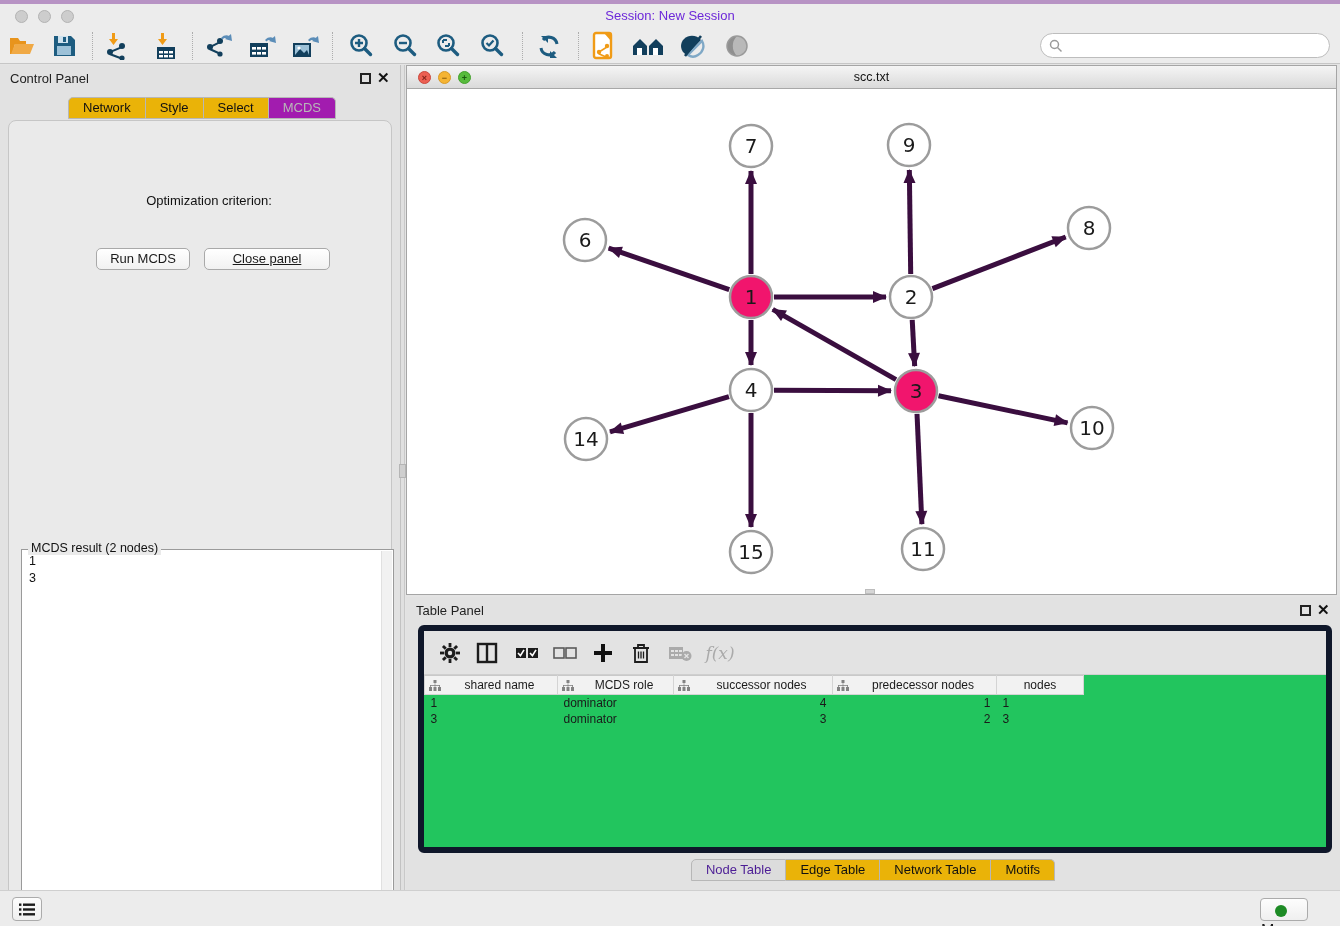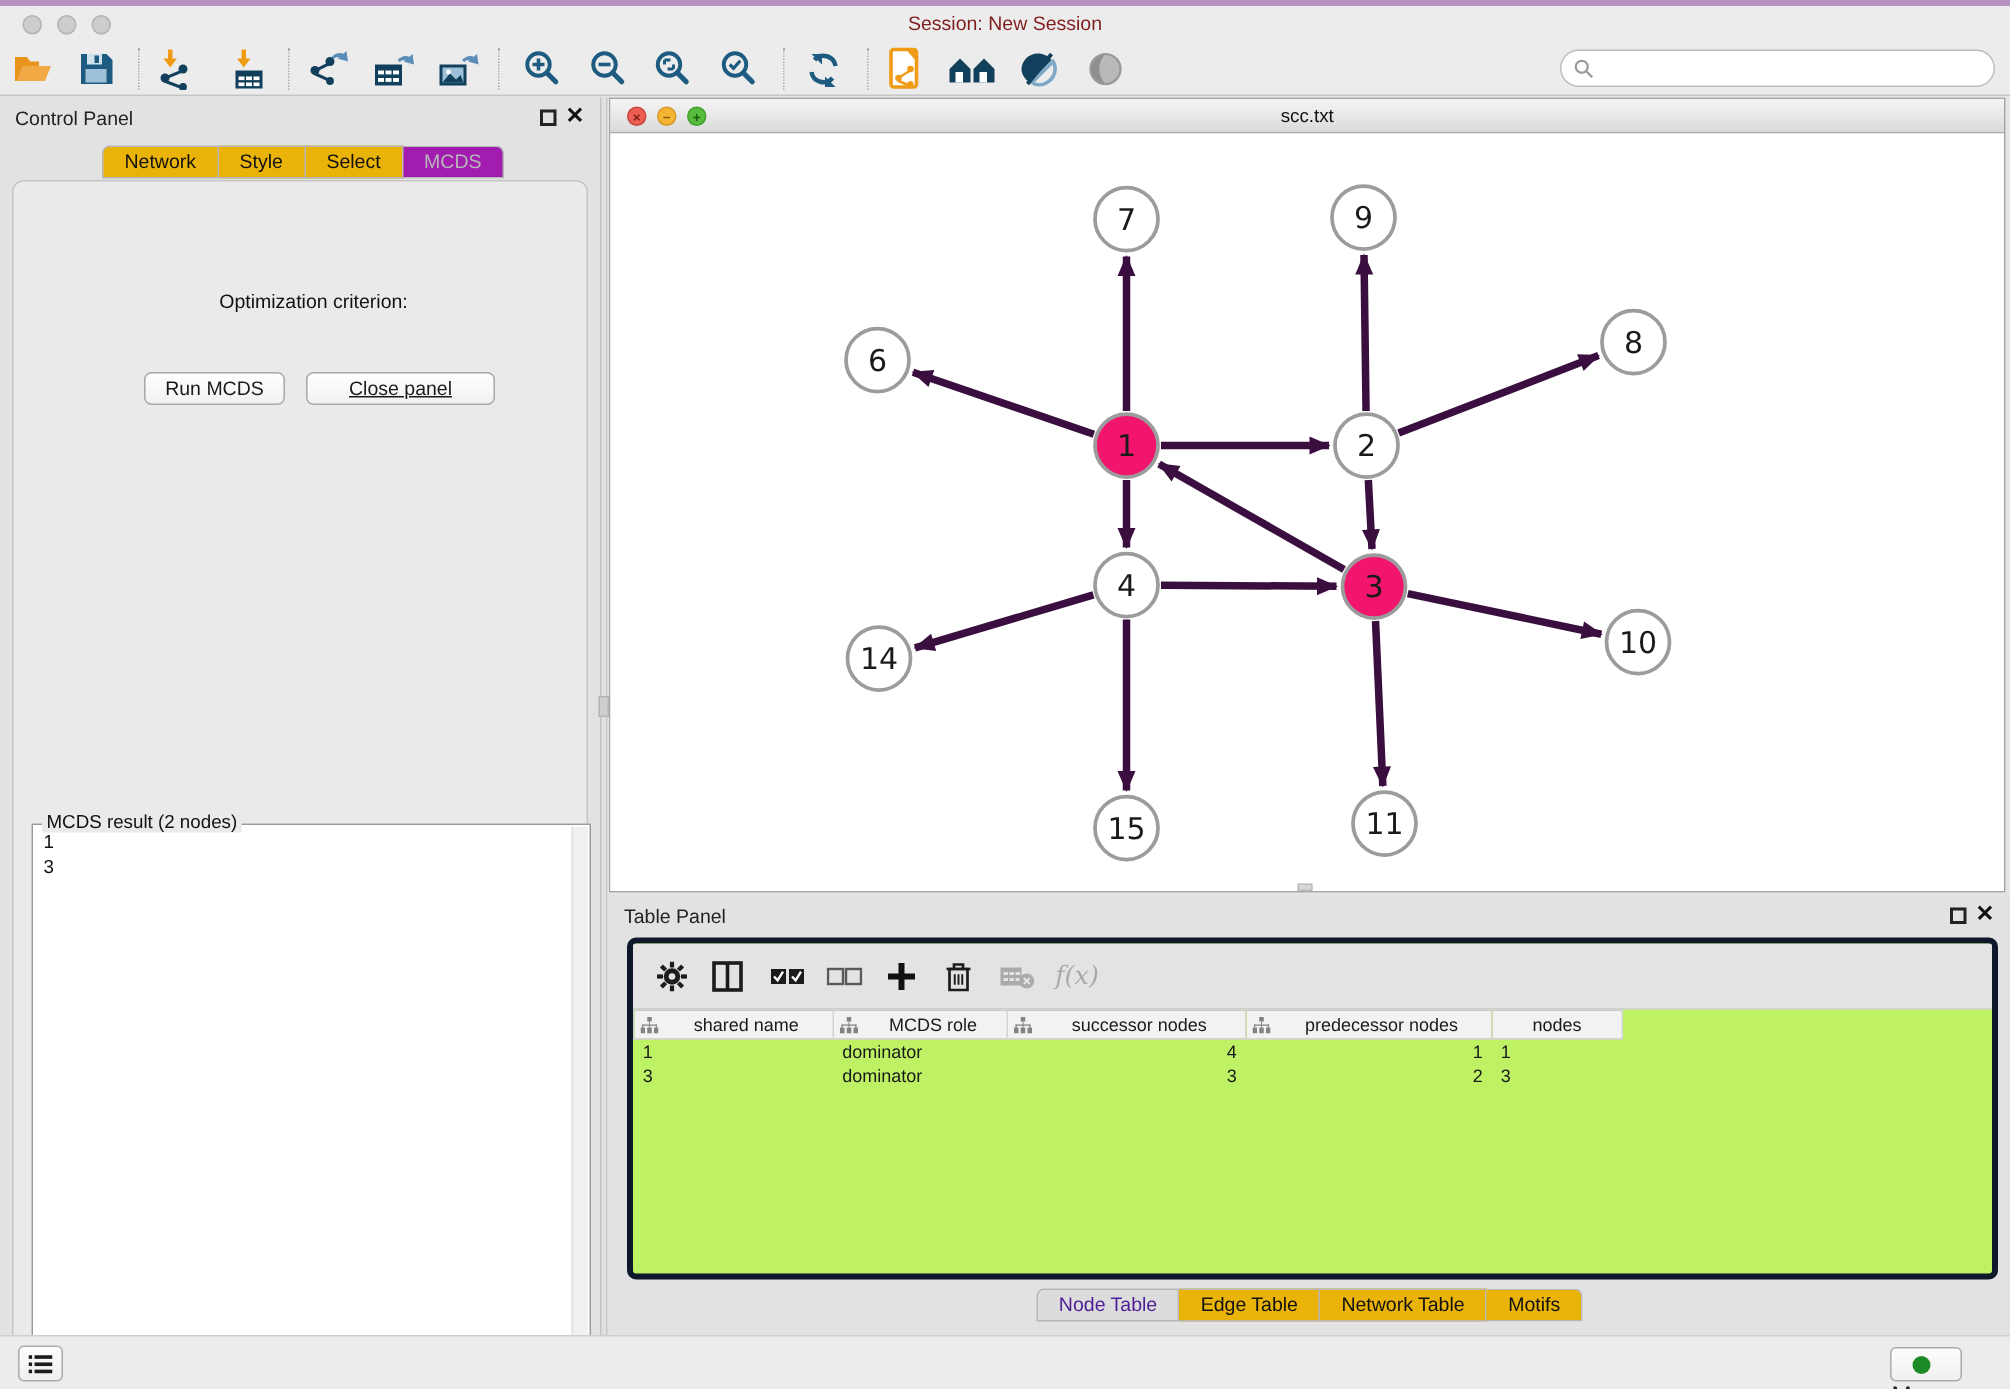--- a/index.html
+++ b/index.html
@@ -7,21 +7,21 @@
   body {
     width:1340px; height:926px; position:relative; overflow:hidden;
     background:#e4e4e4; font-family:"Liberation Sans", sans-serif; color:#1a1a1a;
     -webkit-font-smoothing:antialiased;
   }
   .abs { position:absolute; }
 
   
   .top-accent { left:0; top:0; width:1340px; height:4px; background:#b793c4; }
   .titlebar { left:0; top:4px; width:1340px; height:24px; background:#ececec; }
-  .titlebar .title { width:100%; text-align:center; line-height:24px; font-size:13px; color:#7f1d1d; }
+  .titlebar .title { width:100%; text-align:center; line-height:24px; font-size:13px; color:#6d28d9; }
   .tl { width:13px; height:13px; border-radius:50%; background:#cdcdcd; border:1px solid #b3b3b3; position:absolute; top:6px; }
 
   .toolbar { left:0; top:28px; width:1340px; height:36px; background:#ececec; border-bottom:1px solid #c6c6c6; }
   .tbtn { position:absolute; top:3px; width:32px; height:30px; display:flex; align-items:center; justify-content:center; cursor:default; }
   .tsep { position:absolute; top:4px; height:28px; border-left:1px dotted #adadad; }
   .searchbox { position:absolute; left:1040px; top:5px; width:290px; height:25px; background:#fff;
     border:1px solid #bdbdbd; border-radius:13px; display:flex; align-items:center; padding-left:8px; }
   .searchbox input { border:none; outline:none; flex:1; font-size:12px; font-family:"Liberation Sans",sans-serif; background:transparent; }
 
   
@@ -59,22 +59,22 @@
   .mac { position:absolute; top:5px; width:13px; height:13px; border-radius:50%; font-size:9px; font-weight:bold;
     text-align:center; line-height:12px; }
   .mac.r { background:#ec5f52; border:1px solid #c9473c; color:#7c1f17; }
   .mac.y { background:#f5b433; border:1px solid #d79a28; color:#8a5d0d; }
   .mac.g { background:#57bb3c; border:1px solid #44a02c; color:#1c5c10; }
   .net-canvas { position:absolute; left:0; top:23px; width:929px; height:505px; background:#fff; }
   .net-handle { left:865px; top:589px; width:10px; height:5px; background:#d6d6d6; border:1px solid #bdbdbd; }
 
   
   .table-panel { left:406px; top:597px; width:934px; height:293px; background:#e2e2e2; }
-  .tp-inset { position:absolute; left:12px; top:28px; width:914px; height:228px; background:#bef264;
-    border:4px solid #0f172a; border-radius:6px; overflow:hidden; }
+  .tp-inset { position:absolute; left:12px; top:28px; width:914px; height:228px; background:#22c55e;
+    border:6px solid #0f172a; border-radius:6px; overflow:hidden; }
   .tp-toolbar { height:44px; background:#e3e3e3; border-bottom:1px solid #cfcfcf; position:relative; }
   .tp-tbtn { position:absolute; top:7px; height:30px; display:flex; align-items:center; justify-content:center; }
   .fx { font-family:"DejaVu Serif", serif; font-style:italic; font-size:17px; color:#aaa; }
   table.nt { border-collapse:collapse; width:660px; table-layout:fixed; font-size:12px;padding-left:12px; }
   table.nt th { background:#f2f2f2; border:1px solid #d4d4d4; border-top:1px solid #c9c9c9; font-weight:normal;
     height:19px; padding:0 4px; white-space:nowrap; overflow:hidden; }
   table.nt th .hdr { display:flex; align-items:center; gap:5px; justify-content:flex-start; }
   table.nt th .hlabel { flex:1; text-align:center; }
   table.nt td { height:16px; padding:0 6px; white-space:nowrap; }
   td.ra { text-align:right; }

